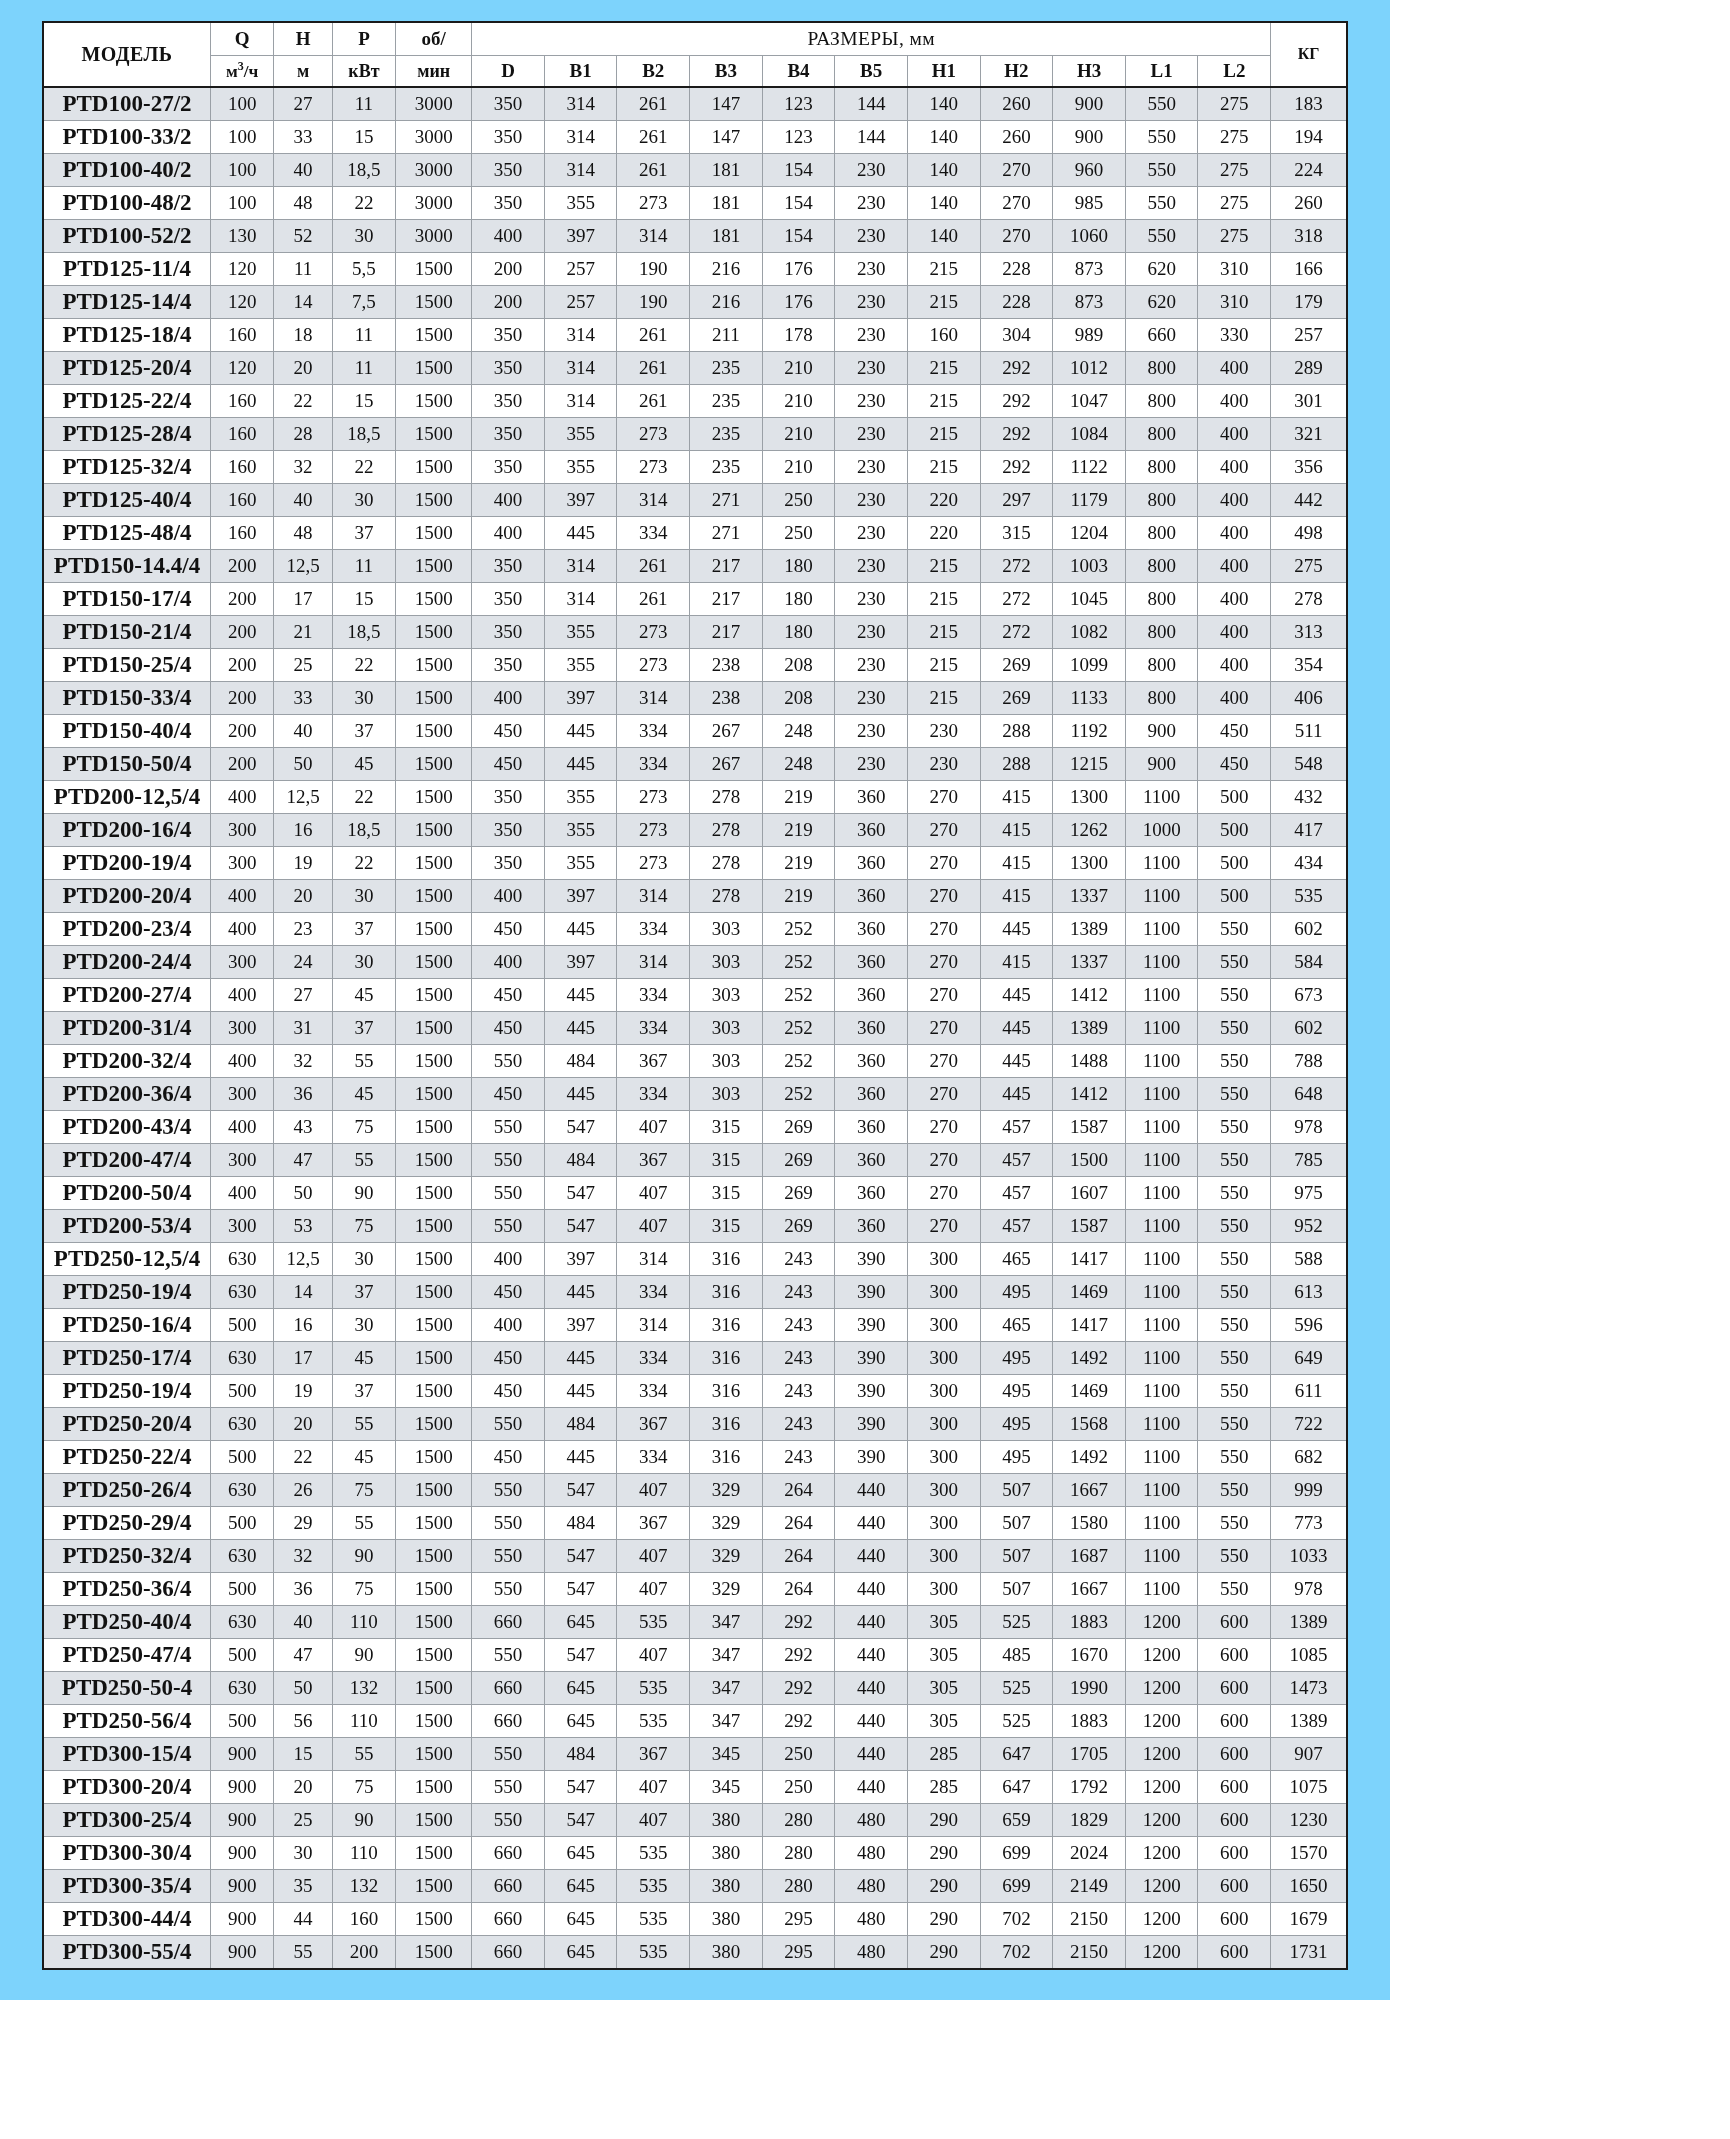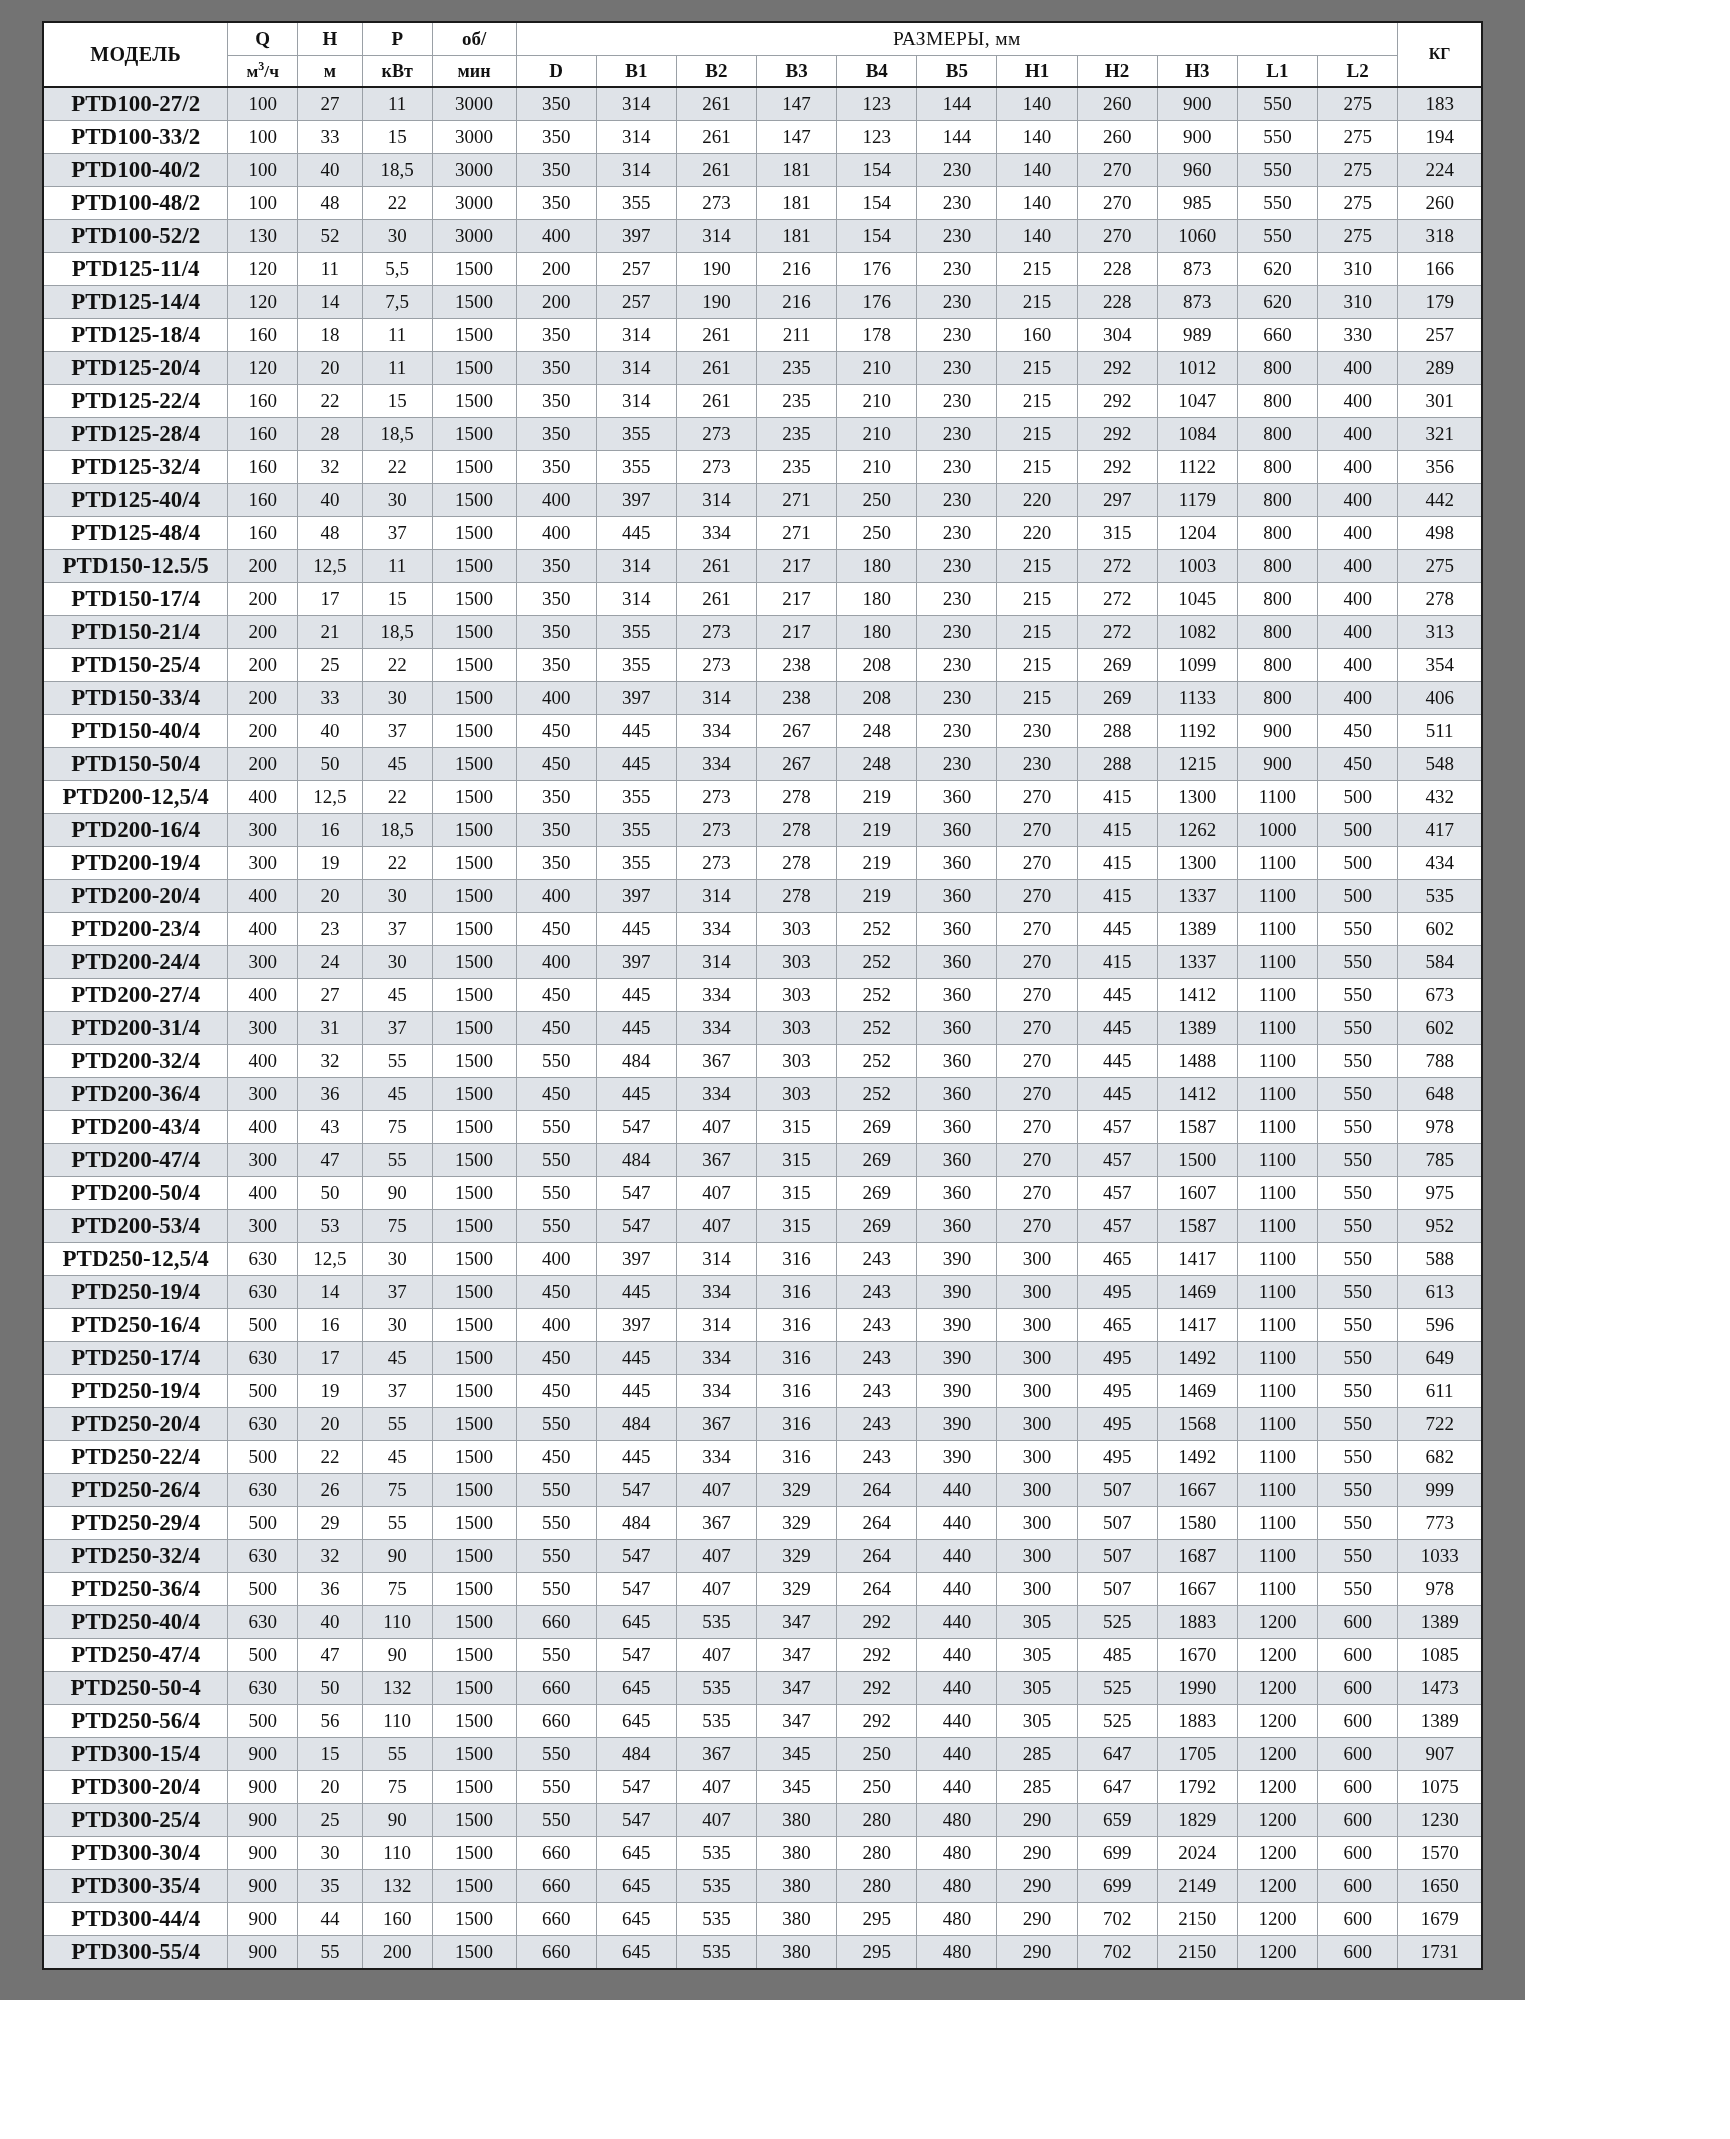--- a/index.html
+++ b/index.html
@@ -5,24 +5,24 @@
   html, body {
     margin: 0;
     padding: 0;
     background: #ffffff;
   }
   body {
     width: 1731px;
     font-family: "Liberation Serif", serif;
   }
   .page {
-    width: 1525px;
+    width: 1390px;
     box-sizing: border-box;
     padding: 21px 42px 30px 42px;
-    background: #737373;
+    background: #7dd3fc;
   }
   table.spec {
     border-collapse: collapse;
     width: 100%;
     table-layout: fixed;
     border: 2.3px solid #1a1a1a;
   }
   table.spec td, table.spec th {
     border: 0.8px solid #9aa0a6;
     text-align: center;
@@ -408,21 +408,21 @@
           <td>250</td>
           <td>230</td>
           <td>220</td>
           <td>315</td>
           <td>1204</td>
           <td>800</td>
           <td>400</td>
           <td>498</td>
         </tr>
         <tr class="odd">
-          <td class="model">PTD150-12.5/5</td>
+          <td class="model">PTD150-14.4/4</td>
           <td>200</td>
           <td>12,5</td>
           <td>11</td>
           <td>1500</td>
           <td>350</td>
           <td>314</td>
           <td>261</td>
           <td>217</td>
           <td>180</td>
           <td>230</td>

